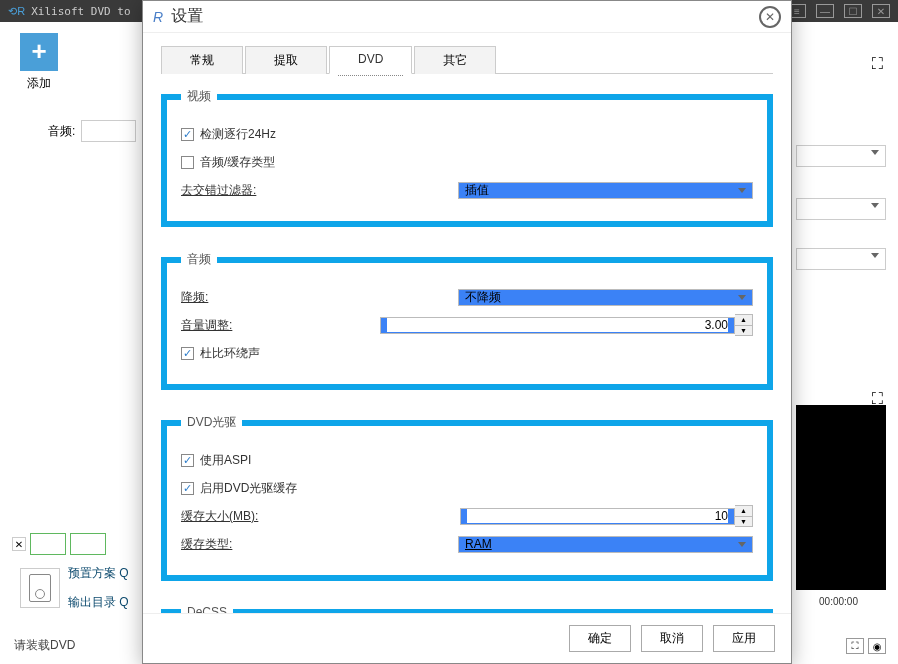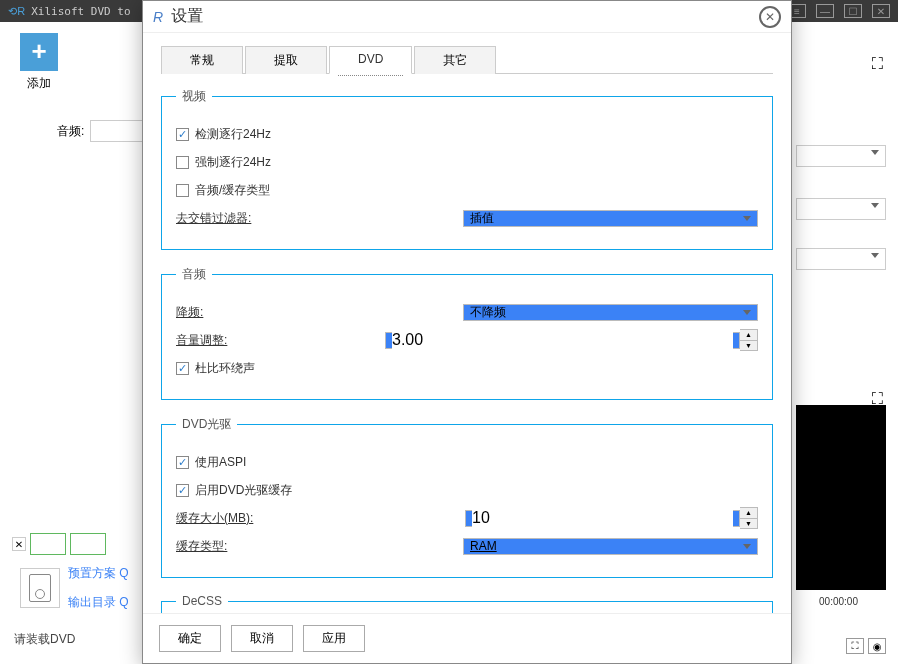--- a/index.html
+++ b/index.html
@@ -10,70 +10,70 @@
     .bg-titlebar { height: 22px; background: #3a3a3a; display: flex; align-items: center; padding: 0 8px; }
     .bg-logo { color: #4a9fd8; font-size: 11px; margin-right: 6px; }
     .bg-title { color: #ccc; font-family: monospace; font-size: 11px; }
     .bg-winctrls { margin-left: auto; display: flex; gap: 10px; }
     .bg-winctrl { width: 18px; height: 14px; border: 1px solid #999; display: flex; align-items: center; justify-content: center; color: #999; font-size: 10px; cursor: pointer; }
     .bg-toolbar { height: 80px; background: #fff; display: flex; align-items: center; padding: 0 20px; }
     .bg-add { display: flex; flex-direction: column; align-items: center; gap: 4px; }
     .bg-add-ico { width: 38px; height: 38px; background: #4a9fd8; color: #fff; display: flex; align-items: center; justify-content: center; font-size: 26px; font-weight: bold; }
     .bg-fullsc { position: absolute; top: 55px; right: 15px; font-size: 16px; }
     .bg-fullsc2 { position: absolute; top: 390px; right: 15px; font-size: 16px; }
-    .bg-audio-row { position: absolute; top: 120px; left: 57px; display: flex; align-items: center; gap: 6px; }
+    .bg-audio-row { position: absolute; top: 120px; left: 48px; display: flex; align-items: center; gap: 6px; }
     .bg-audio-in { width: 55px; height: 22px; border: 1px solid #ccc; background: #fff; }
     .bg-right-dd { position: absolute; right: 12px; width: 90px; height: 22px; border: 1px solid #ccc; background: #fff; }
     .bg-right-dd .arrow { float: right; margin: 4px 6px 0 0; border-left: 4px solid transparent; border-right: 4px solid transparent; border-top: 5px solid #666; }
     .bg-preview { position: absolute; right: 12px; top: 405px; width: 90px; height: 185px; background: #000; }
     .bg-preview-time { position: absolute; right: 40px; top: 596px; font-size: 10px; color: #333; }
     .bg-preview-icos { position: absolute; right: 12px; bottom: 10px; display: flex; gap: 4px; }
     .bg-preview-icos span { width: 18px; height: 16px; border: 1px solid #999; display: flex; align-items: center; justify-content: center; font-size: 10px; }
     .bg-thumbs { position: absolute; left: 12px; top: 533px; display: flex; align-items: center; gap: 4px; }
     .bg-close { width: 14px; height: 14px; border: 1px solid #ccc; display: flex; align-items: center; justify-content: center; font-size: 10px; }
     .bg-thumb { width: 36px; height: 22px; border: 1px solid #5fb85f; }
     .bg-preset { position: absolute; left: 20px; top: 565px; display: flex; align-items: center; gap: 8px; }
     .bg-preset-ico { width: 40px; height: 40px; border: 1px solid #ccc; display: flex; align-items: center; justify-content: center; }
     .bg-ipod { width: 22px; height: 28px; border: 1px solid #888; border-radius: 2px; position: relative; }
     .bg-ipod::after { content: ''; position: absolute; bottom: 2px; left: 50%; transform: translateX(-50%); width: 8px; height: 8px; border: 1px solid #888; border-radius: 50%; }
-    .bg-preset-txt { display: flex; flex-direction: column; gap: 12px; font-size: 12px; color: #3b82f6; }
-    .bg-status { position: absolute; left: 14px; bottom: 16px; font-size: 12px; color: #444; }
+    .bg-preset-txt { display: flex; flex-direction: column; gap: 12px; font-size: 12px; color: #0c4a6e; }
+    .bg-status { position: absolute; left: 14px; bottom: 10px; font-size: 12px; color: #444; }
     
     
     .dialog { position: absolute; left: 142px; top: 0; width: 650px; height: 664px; background: #fff; border: 1px solid #888; box-shadow: 0 4px 20px rgba(0,0,0,0.3); display: flex; flex-direction: column; }
     .dlg-titlebar { height: 32px; background: #fff; border-bottom: 1px solid #eee; display: flex; align-items: center; padding: 0 10px; }
     .dlg-logo { color: #4a7fc8; font-size: 14px; font-style: italic; margin-right: 8px; }
     .dlg-title { font-size: 16px; color: #333; }
     .dlg-close { margin-left: auto; width: 22px; height: 22px; border-radius: 50%; border: 2px solid #666; display: flex; align-items: center; justify-content: center; font-size: 12px; color: #666; cursor: pointer; }
     .dlg-body { flex: 1; padding: 12px 18px 8px 18px; overflow: auto; }
     
     
     .tabs { display: flex; border-bottom: 1px solid #ccc; }
     .tab { padding: 5px 28px; border: 1px solid #ccc; border-bottom: none; background: #f3f3f3; margin-right: 2px; font-size: 12px; cursor: pointer; position: relative; top: 1px; }
     .tab.active { background: #fff; border-bottom: 1px solid #fff; color: #333; }
     .tab.active::after { content: ''; position: absolute; left: 8px; right: 8px; bottom: -3px; height: 0; border-top: 1px dotted #888; }
     
     
     .panel { margin-top: 14px; }
-    fieldset { border: 1px solid #0ea5e9; padding: 12px 14px 14px 14px; margin-bottom: 16px; position: relative; }
+    fieldset { border: 6px solid #0ea5e9; padding: 12px 14px 14px 14px; margin-bottom: 24px; position: relative; }
     legend { padding: 0 6px; font-size: 12px; color: #555; }
     .row { display: flex; align-items: center; margin: 6px 0; min-height: 22px; }
     .row label.cklbl { display: flex; align-items: center; gap: 6px; font-size: 12px; color: #333; }
     .chk { width: 13px; height: 13px; border: 1px solid #888; background: #fff; display: inline-flex; align-items: center; justify-content: center; }
     .chk.checked::after { content: '✓'; color: #2b7bc9; font-size: 11px; line-height: 1; }
     .fldlabel { width: 130px; font-size: 12px; color: #333; text-decoration: underline; }
     .sel, .numin { flex: 1; height: 17px; border: 1px solid #bbb; background: #3b82f6; display: flex; align-items: center; padding: 0 6px; font-size: 12px; position: relative; }
     .sel .arrow { margin-left: auto; width: 0; height: 0; border-left: 4px solid transparent; border-right: 4px solid transparent; border-top: 5px solid #666; }
-    .numin input { border: none; outline: none; width: 100%; font-size: 16px; }
+    .numin input { border: none; outline: none; width: 100%; text-align: right; font-size: 12px; }
     .spin { width: 18px; height: 22px; border: 1px solid #bbb; border-left: none; display: flex; flex-direction: column; }
     .spin button { flex: 1; border: none; background: #f0f0f0; font-size: 7px; cursor: pointer; padding: 0; line-height: 1; }
     .spin button:first-child { border-bottom: 1px solid #bbb; }
     
     
-    .dlg-footer { height: 50px; display: flex; align-items: center; justify-content: flex-start; gap: 10px; padding: 0 16px; border-top: 1px solid #eee; }
+    .dlg-footer { height: 50px; display: flex; align-items: center; justify-content: flex-end; gap: 10px; padding: 0 16px; border-top: 1px solid #eee; }
     .btn { padding: 4px 18px; border: 1px solid #aaa; background: #fff; font-size: 12px; cursor: pointer; }
   </style>
 </head>
 <body>
 
 <div class="bg-window">
   <div class="bg-titlebar">
     <span class="bg-logo">⟲R</span>
     <span class="bg-title">Xilisoft DVD to</span>
     <div class="bg-winctrls">
@@ -146,26 +146,20 @@
         <legend>视频</legend>
         <div class="row">
             <label class="cklbl">
               <span class="chk checked"></span>
               <span>检测逐行24Hz</span>
             </label>
           </div>
         <div class="row">
             <label class="cklbl">
               <span class="chk"></span>
-              <span>强制逐行24Hz</span>
-            </label>
-          </div>
-        <div class="row">
-            <label class="cklbl">
-              <span class="chk"></span>
               <span>音频/缓存类型</span>
             </label>
           </div>
         <div class="row">
           <span class="fldlabel">去交错过滤器:</span>
           <div style="flex:1"></div>
           <div class="sel" style="flex:0 0 295px;">
               <span>插值</span>
               <span class="arrow"></span>
             </div>

